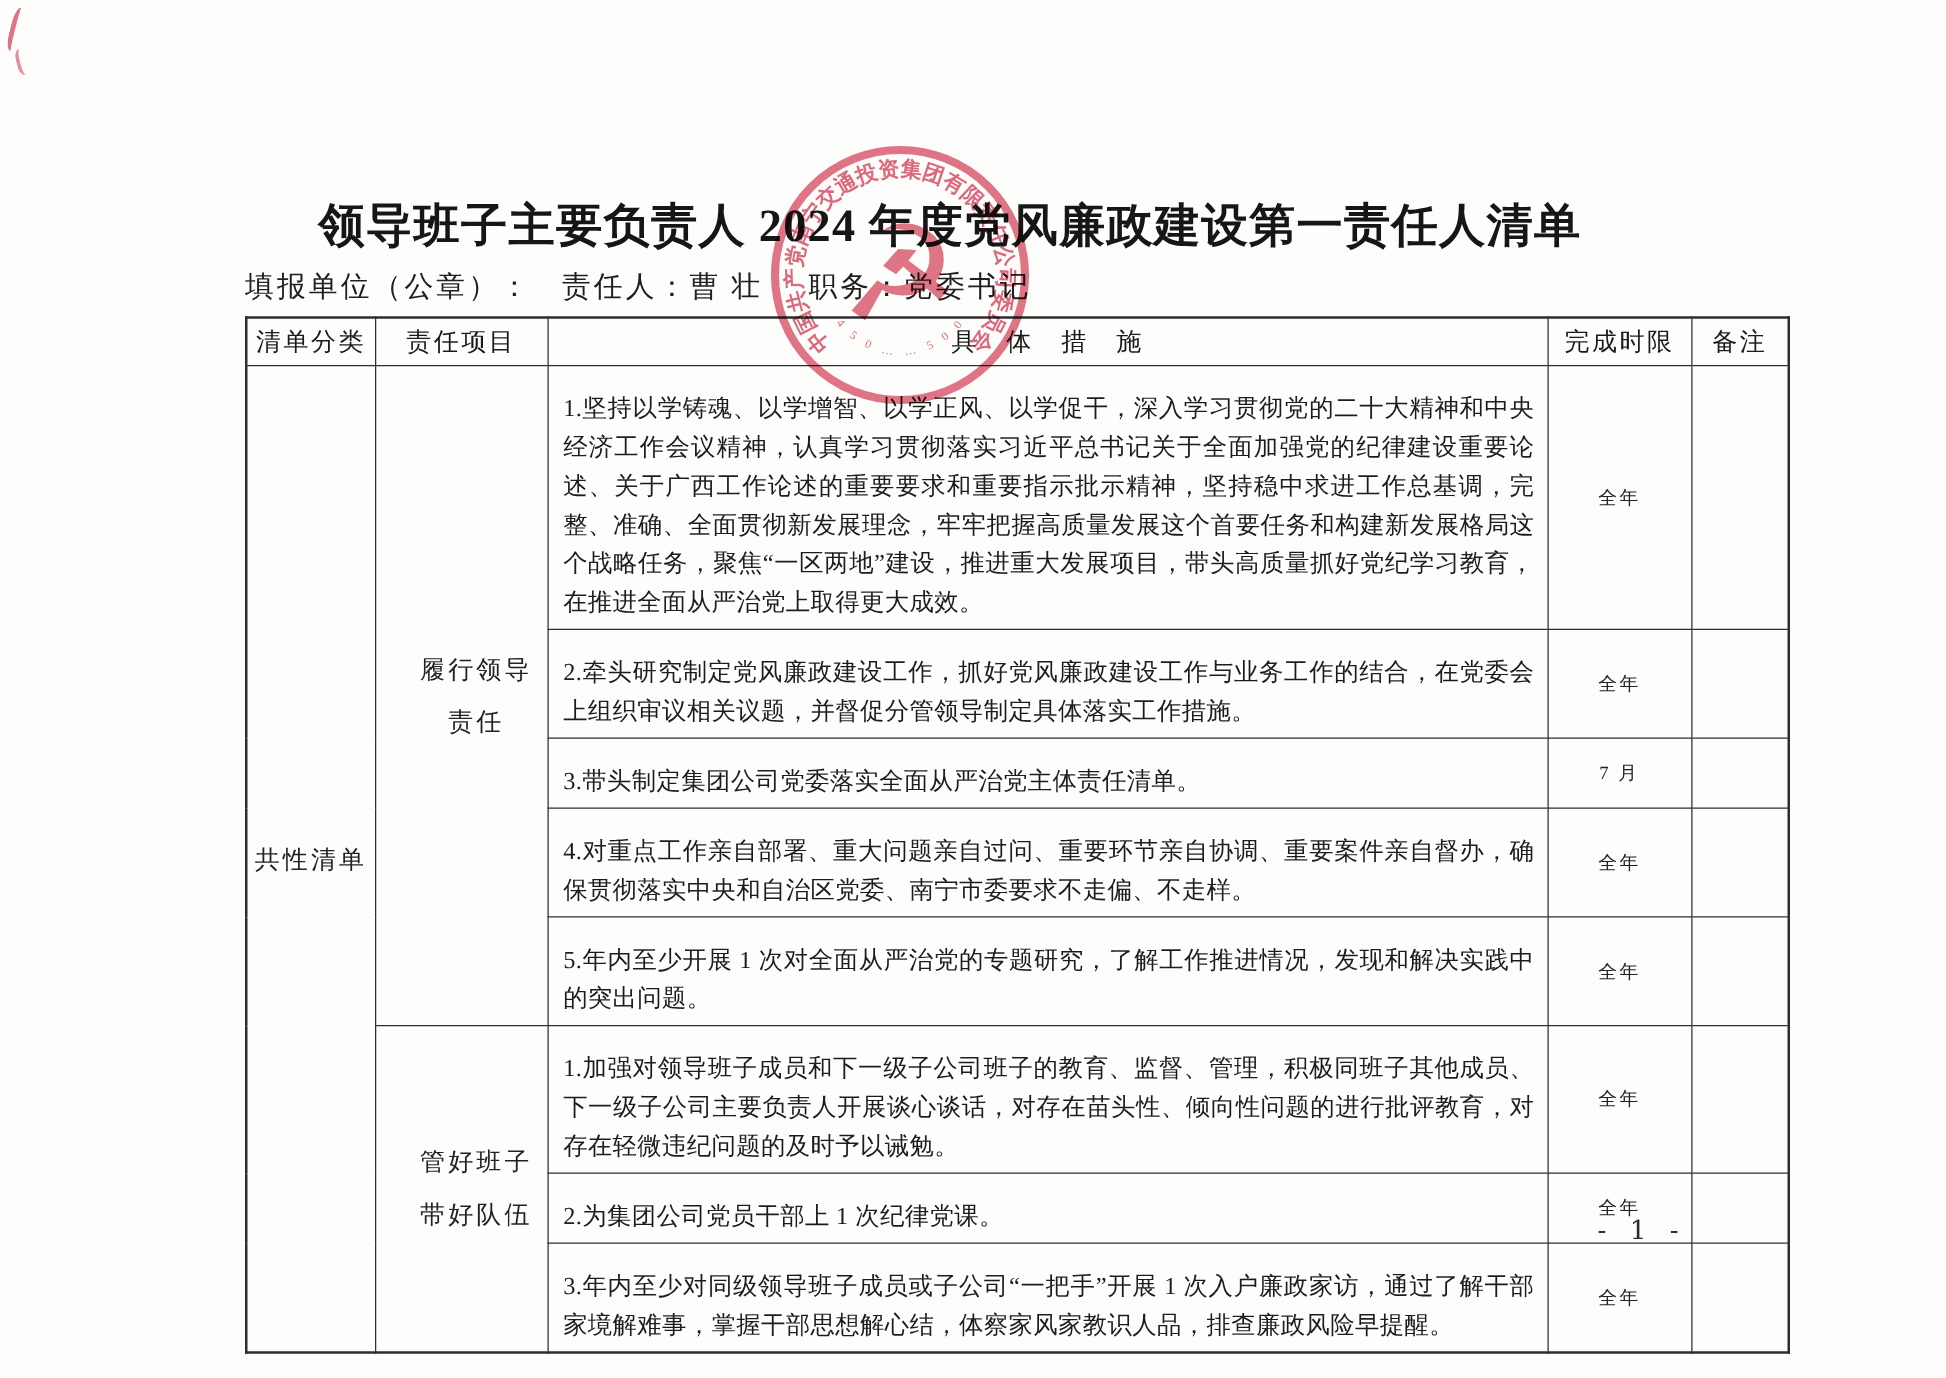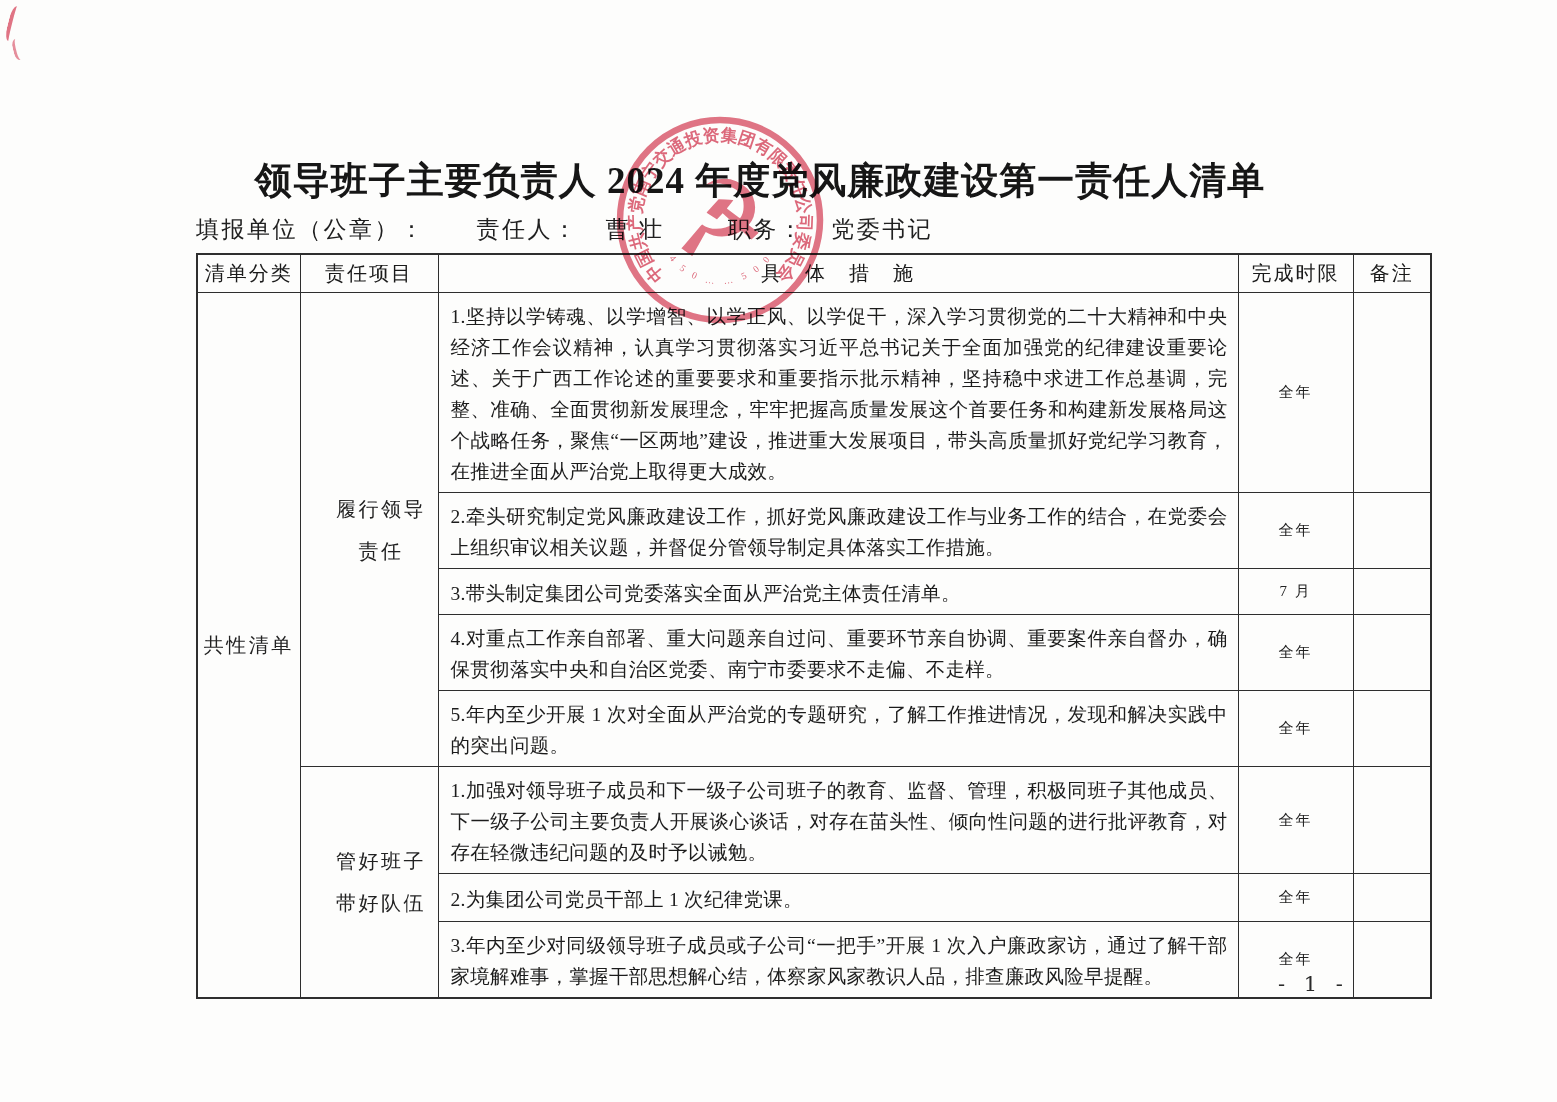--- a/index.html
+++ b/index.html
@@ -6,41 +6,41 @@
   .page{
     position:relative;width:1557px;height:1102px;background:#fdfdfc;
     font-family:"Liberation Serif","DejaVu Serif",serif;color:#1d1d1d;overflow:hidden;
   }
   .title{
     position:absolute;left:184px;top:156px;width:1152px;text-align:center;
     font-size:37px;font-weight:bold;letter-spacing:1px;white-space:nowrap;color:#161616;
   }
   .info-line{
     position:absolute;left:196px;top:214px;font-size:23px;letter-spacing:2.5px;
-    white-space:nowrap;display:flex;align-items:baseline;color:#202020;gap:27px;
+    white-space:nowrap;display:flex;align-items:baseline;color:#202020;
   }
   .info-unit{margin-left:26px;}
   .info-resp{margin-left:24px;}
   .info-duty{margin-left:36px;}
   table.list{
     position:absolute;left:196px;top:253px;width:1234px;border-collapse:collapse;
     table-layout:fixed;border:2px solid #2e2e2e;
   }
   table.list th,table.list td{border:1.6px solid #2e2e2e;vertical-align:middle;}
   table.list th{
     font-weight:normal;font-size:20px;height:33px;letter-spacing:2px;
     text-align:center;padding:2px 0;color:#1a1a1a;margin-left:10px;
   }
   td.category,td.project{
     text-align:center;font-size:20px;letter-spacing:2.5px;color:#222;padding:2px;
   }
   td.project{white-space:pre-line;line-height:42px;padding-left:26px;}
   td.measure{
     font-size:19.5px;line-height:31px;letter-spacing:.3px;text-align:justify;
-    padding:8px 10px 5px 12px;color:#1c1c1c;
+    padding:19px 10px 5px 12px;color:#1c1c1c;
   }
   td.deadline{text-align:center;font-size:15px;letter-spacing:2px;color:#222;}
   td.note{}
   .page-number{
     position:absolute;left:1278px;top:972px;font-size:21px;letter-spacing:6px;
     font-family:"DejaVu Serif","Liberation Serif",serif;color:#2a2a2a;
   }
   .seal{
     position:absolute;left:612px;top:112px;width:216px;height:216px;
     mix-blend-mode:multiply;opacity:.88;pointer-events:none;

